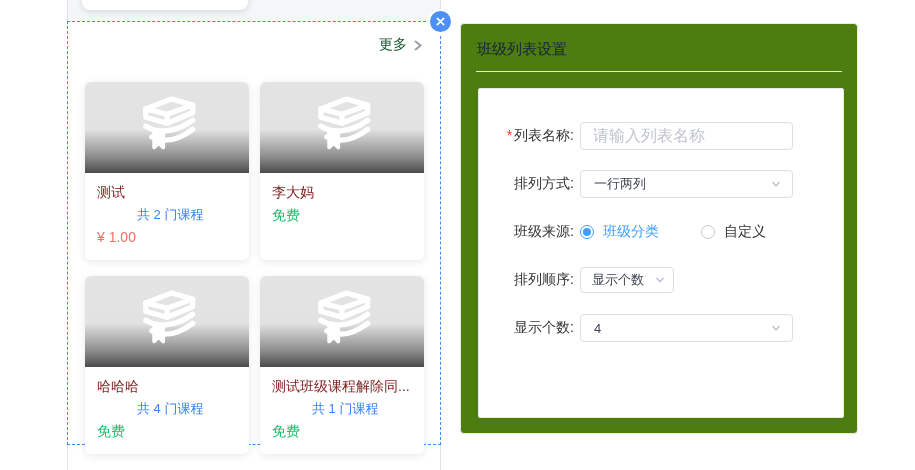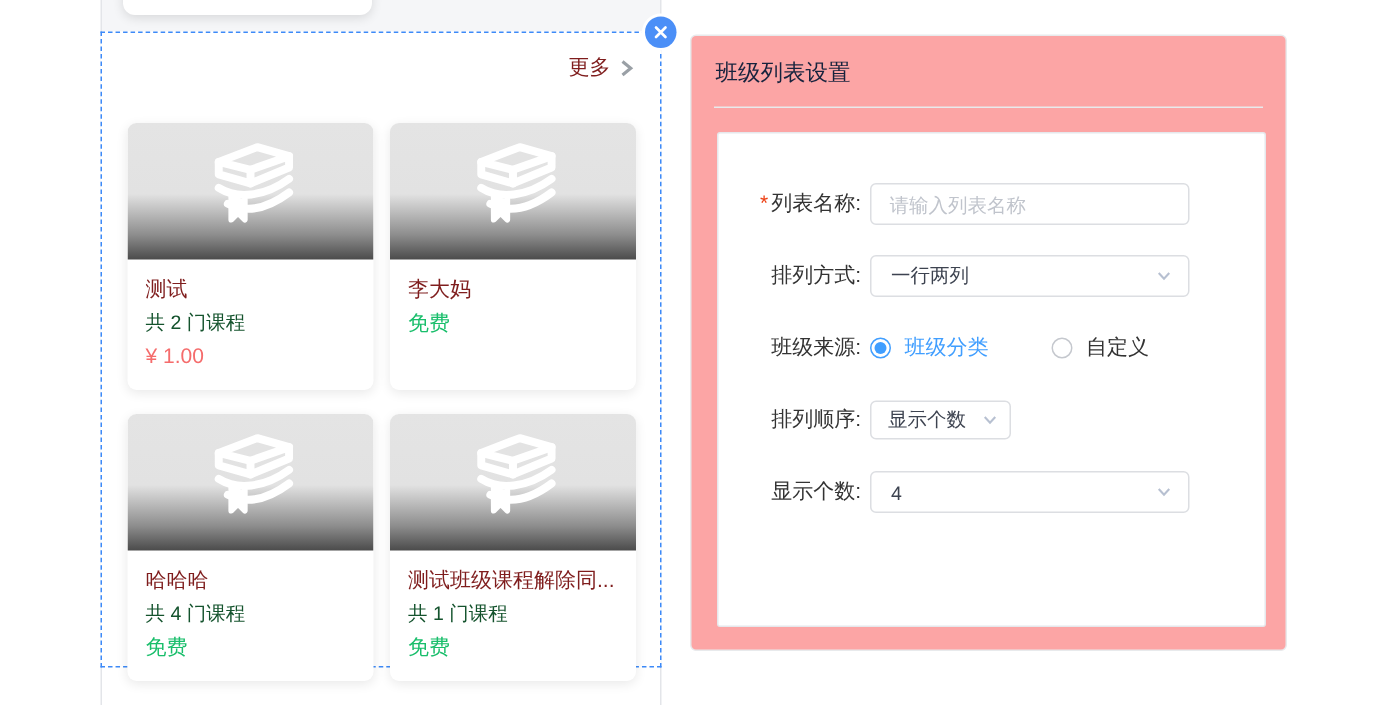--- a/index.html
+++ b/index.html
@@ -14,50 +14,50 @@
   .card-above { position:absolute; left:82px; top:-14px; width:166px; height:24px;
     background:#fff; border-radius:8px; box-shadow:0 2px 7px rgba(0,0,0,0.12); }
 
   .selected-block { position:absolute; left:67px; top:21px; width:374px; height:424px;
     background:#fff; border:1px dashed #3d8af8; }
   .close-btn { position:absolute; left:430px; top:11px; width:21px; height:21px; border-radius:50%;
     background:#4b8ff7; display:flex; align-items:center; justify-content:center; z-index:5;
     box-shadow:0 0 0 2px #fff; cursor:pointer; }
 
   .more-row { position:absolute; top:14px; right:16px; display:flex; align-items:center; gap:4px; cursor:pointer; }
-  .more-label { font-size:14px; color:#7f1d1d; }
+  .more-label { font-size:14px; color:#14532d; }
 
   .cards-grid { position:absolute; left:17px; top:60px; display:grid;
     grid-template-columns:164px 164px; column-gap:11px; row-gap:16px; }
   .course-card { width:164px; background:#fff; border-radius:6px;
     box-shadow:0 2px 8px rgba(0,0,0,0.09); overflow:hidden; }
   .card-img { height:91px; display:flex; align-items:center; justify-content:center;
     background:linear-gradient(180deg,#e4e4e4 0%,#e2e2e2 52%,#8d8d8d 82%,#4b4b4b 100%); }
   .card-img svg { transform:translateY(-5px); }
   .card-body { padding:8px 12px 11px 12px; }
   .card-title { font-size:14px; color:#7f1d1d; line-height:23px; white-space:nowrap;
     overflow:hidden; text-overflow:ellipsis; }
-  .card-count { font-size:13px; color:#14532d; line-height:22px; }
+  .card-count { font-size:13px; color:#3b82f6; line-height:22px;margin-left:40px; }
   .card-price { font-size:14px; line-height:23px; }
   .card-price.paid { color:#f56c6c; }
   .card-price.free { color:#19be6b; }
 
   
   .settings-panel { position:absolute; left:460px; top:23px; width:398px; height:411px;
-    background:#fca5a5; border:1px solid #e8eaec; border-radius:4px; }
+    background:#4d7c0f; border:1px solid #e8eaec; border-radius:4px; }
   .panel-header { height:47px; line-height:49px; padding:0 16px; font-size:15px; color:#17233d; }
   .panel-divider { border-top:1px solid #e8eaec; margin:0 15px; }
   .form-box { margin:16px 15px 0 17px; width:366px; height:330px;
     border:1px solid #e6e8ec; border-radius:2px; padding-top:33px; background:#fff; }
   .form-row { display:flex; align-items:center; height:28px; margin-bottom:20px; }
   .form-label { width:95px; text-align:right; font-size:14px; color:#333; white-space:nowrap; }
   .required-star { color:#ed4014; margin-right:2px; }
   .control { margin-left:6px; }
   .text-input { width:213px; height:28px; border:1px solid #dcdee2; border-radius:4px;
-    padding:0 12px; font-size:13px; color:#515a6e; background:#fff; outline:none;
+    padding:0 12px; font-size:16px; color:#515a6e; background:#fff; outline:none;
     font-family:"Liberation Sans","DejaVu Sans",sans-serif; }
   .text-input::placeholder { color:#c0c4cc; }
   .select-box { width:213px; height:28px; border:1px solid #dcdee2; border-radius:4px;
     background:#fff; display:flex; align-items:center; justify-content:space-between;
     padding:0 10px 0 13px; cursor:pointer; }
   .select-box.small { width:94px; height:26px; padding:0 7px 0 11px; }
   .select-value { font-size:13px; color:#3d4350; }
   .radio-group { margin-left:6px; display:flex; align-items:center; }
   .radio-item { display:flex; align-items:center; cursor:pointer; }
   .radio-item + .radio-item { margin-left:42px; }

